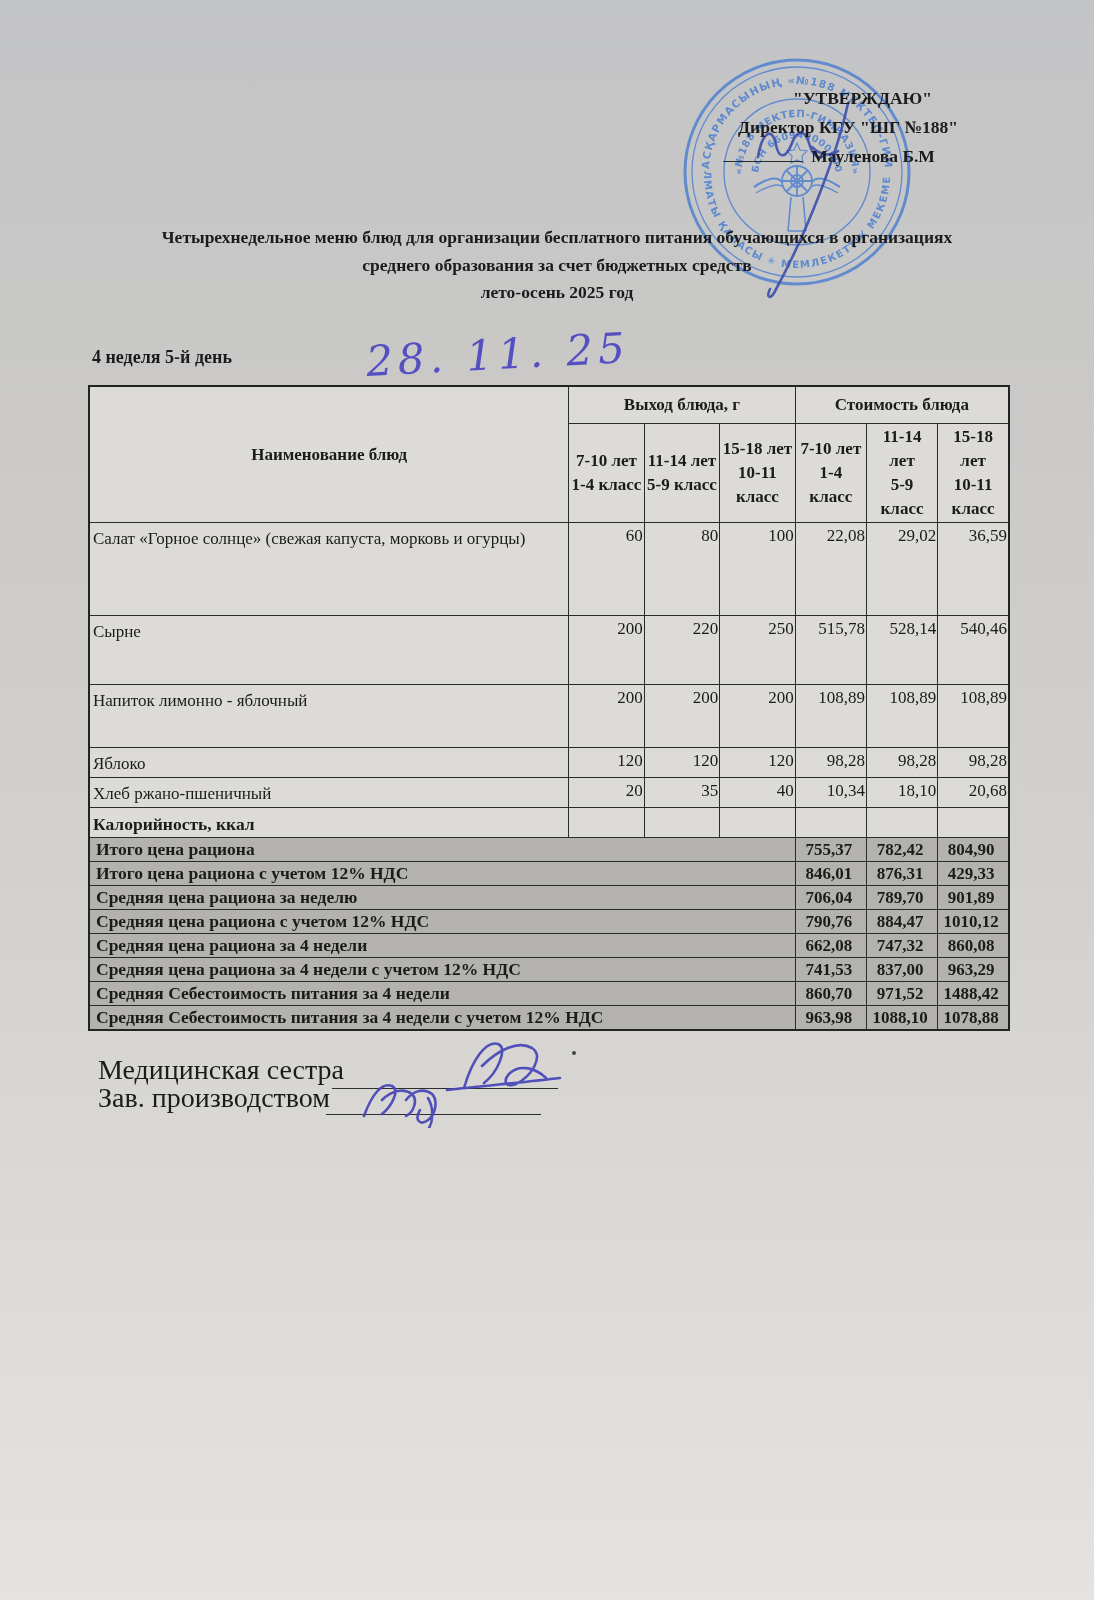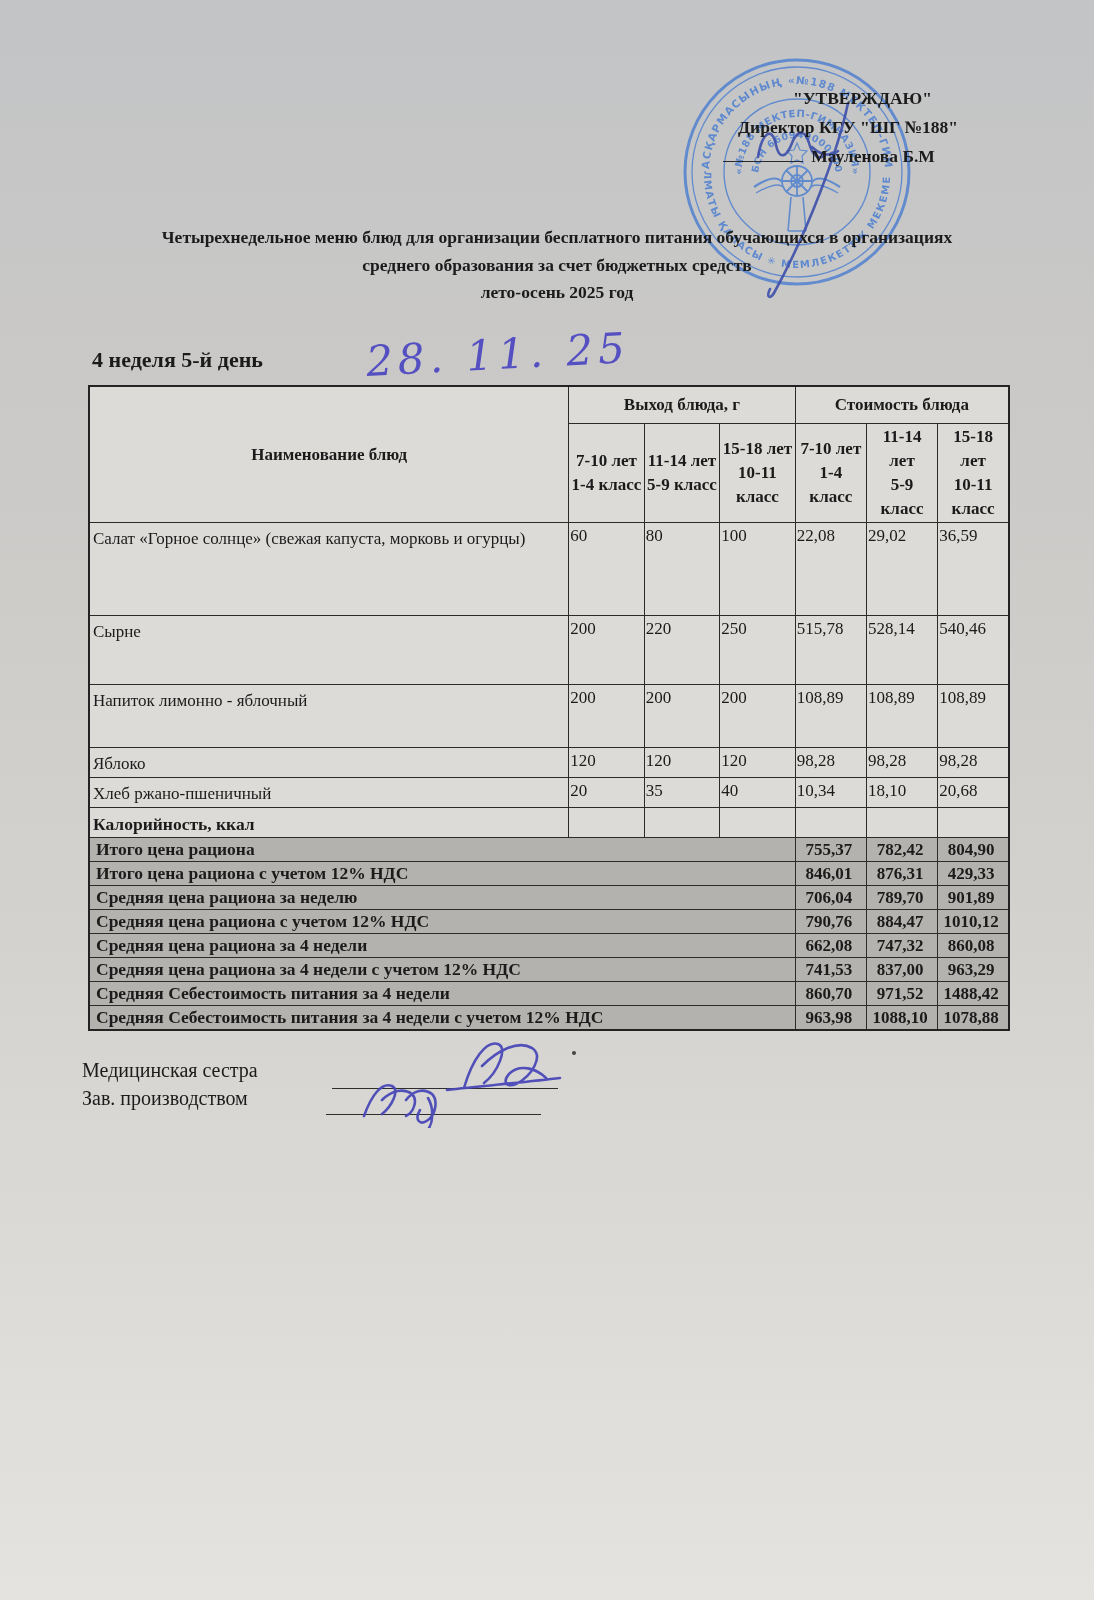--- a/index.html
+++ b/index.html
@@ -14,53 +14,53 @@
   
   .approval{left:700px;top:84px;width:262px;line-height:29px;font-weight:bold;font-size:17.5px;}
   .approval .l1{text-align:right;padding-right:30px;}
   .approval .l2{text-align:right;padding-right:4px;}
   .approval .l3{text-align:center;padding-right:4px;}
   .sig-underline{display:inline-block;width:80px;border-bottom:1.6px solid #2a2a2a;margin-right:8px;vertical-align:baseline;}
 
   
   .title{left:10px;top:224px;width:1094px;text-align:center;font-weight:bold;font-size:17.5px;line-height:27.5px;}
 
-  .weekday{left:92px;top:347px;font-weight:bold;font-size:22px;}
+  .weekday{left:92px;top:347px;font-weight:bold;font-size:18px;}
 
   .hand-date{
     left:366px;top:330px;font-family:"DejaVu Serif", serif;font-style:italic;
     font-size:42px;color:#5550c2;letter-spacing:5px;transform:rotate(-3deg);
     font-weight:500;
   }
 
   
   .menu-table-wrap{left:88px;top:385px;}
   table.menu{border-collapse:collapse;table-layout:fixed;width:922px;background:#dcdbd8;border:2.4px solid #232323;}
   table.menu td{border:1.5px solid #2b2b2b;font-size:17px;overflow:hidden;}
   td.c-name{width:240px;}
   td.c-o1{width:112px;} td.c-o2{width:125px;} td.c-o3{width:137px;}
   td.c-p1{width:105px;} td.c-p2{width:93px;}  td.c-p3{width:110px;}
   tr.h1 td{height:34px;text-align:center;font-weight:bold;vertical-align:middle;}
   tr.h2 td{height:64px;text-align:center;font-weight:bold;vertical-align:middle;line-height:24px;}
   td.namehead{text-align:center;font-weight:bold;vertical-align:middle;}
-  tr.dish td{vertical-align:top;text-align:left;padding-top:3px;}
+  tr.dish td{vertical-align:top;text-align:right;padding-top:3px;}
   tr.dish td.dname{text-align:left;padding:3px 5px 0 3px;line-height:26px;}
   tr.r0 td{height:88px;}
   tr.r1 td{height:64px;}
   tr.r2 td{height:58px;}
   tr.r3 td{height:23px;}
   tr.r4 td{height:23px;}
   tr.r5 td{height:23px;}
   tr.r5 td.dname{font-weight:bold;font-size:17.5px;}
   tr.sum td{height:21px;background:#b3b2af;vertical-align:middle;}
   tr.sum td.slabel{font-weight:bold;font-size:17.5px;padding-left:6px;text-align:left;}
   tr.sum td.sval{font-weight:bold;text-align:center;padding-right:5px;}
 
   
-  .footer-sigs{left:82px;top:1056px;font-size:20px;line-height:28px;}
+  .footer-sigs{left:98px;top:1056px;font-size:28px;line-height:28px;}
   .sigline{border-bottom:1.6px solid #2e2e2e;height:0;}
   .sl1{left:332px;top:1088px;width:226px;}
   .sl2{left:326px;top:1114px;width:215px;}
 
   .dot{left:572px;top:1051px;width:4px;height:4px;border-radius:50%;background:#444;}
 </style>
 </head>
 <body>
 
 <svg class="abs" style="left:662px;top:35px;" width="305" height="285" viewBox="0 0 305 285">

